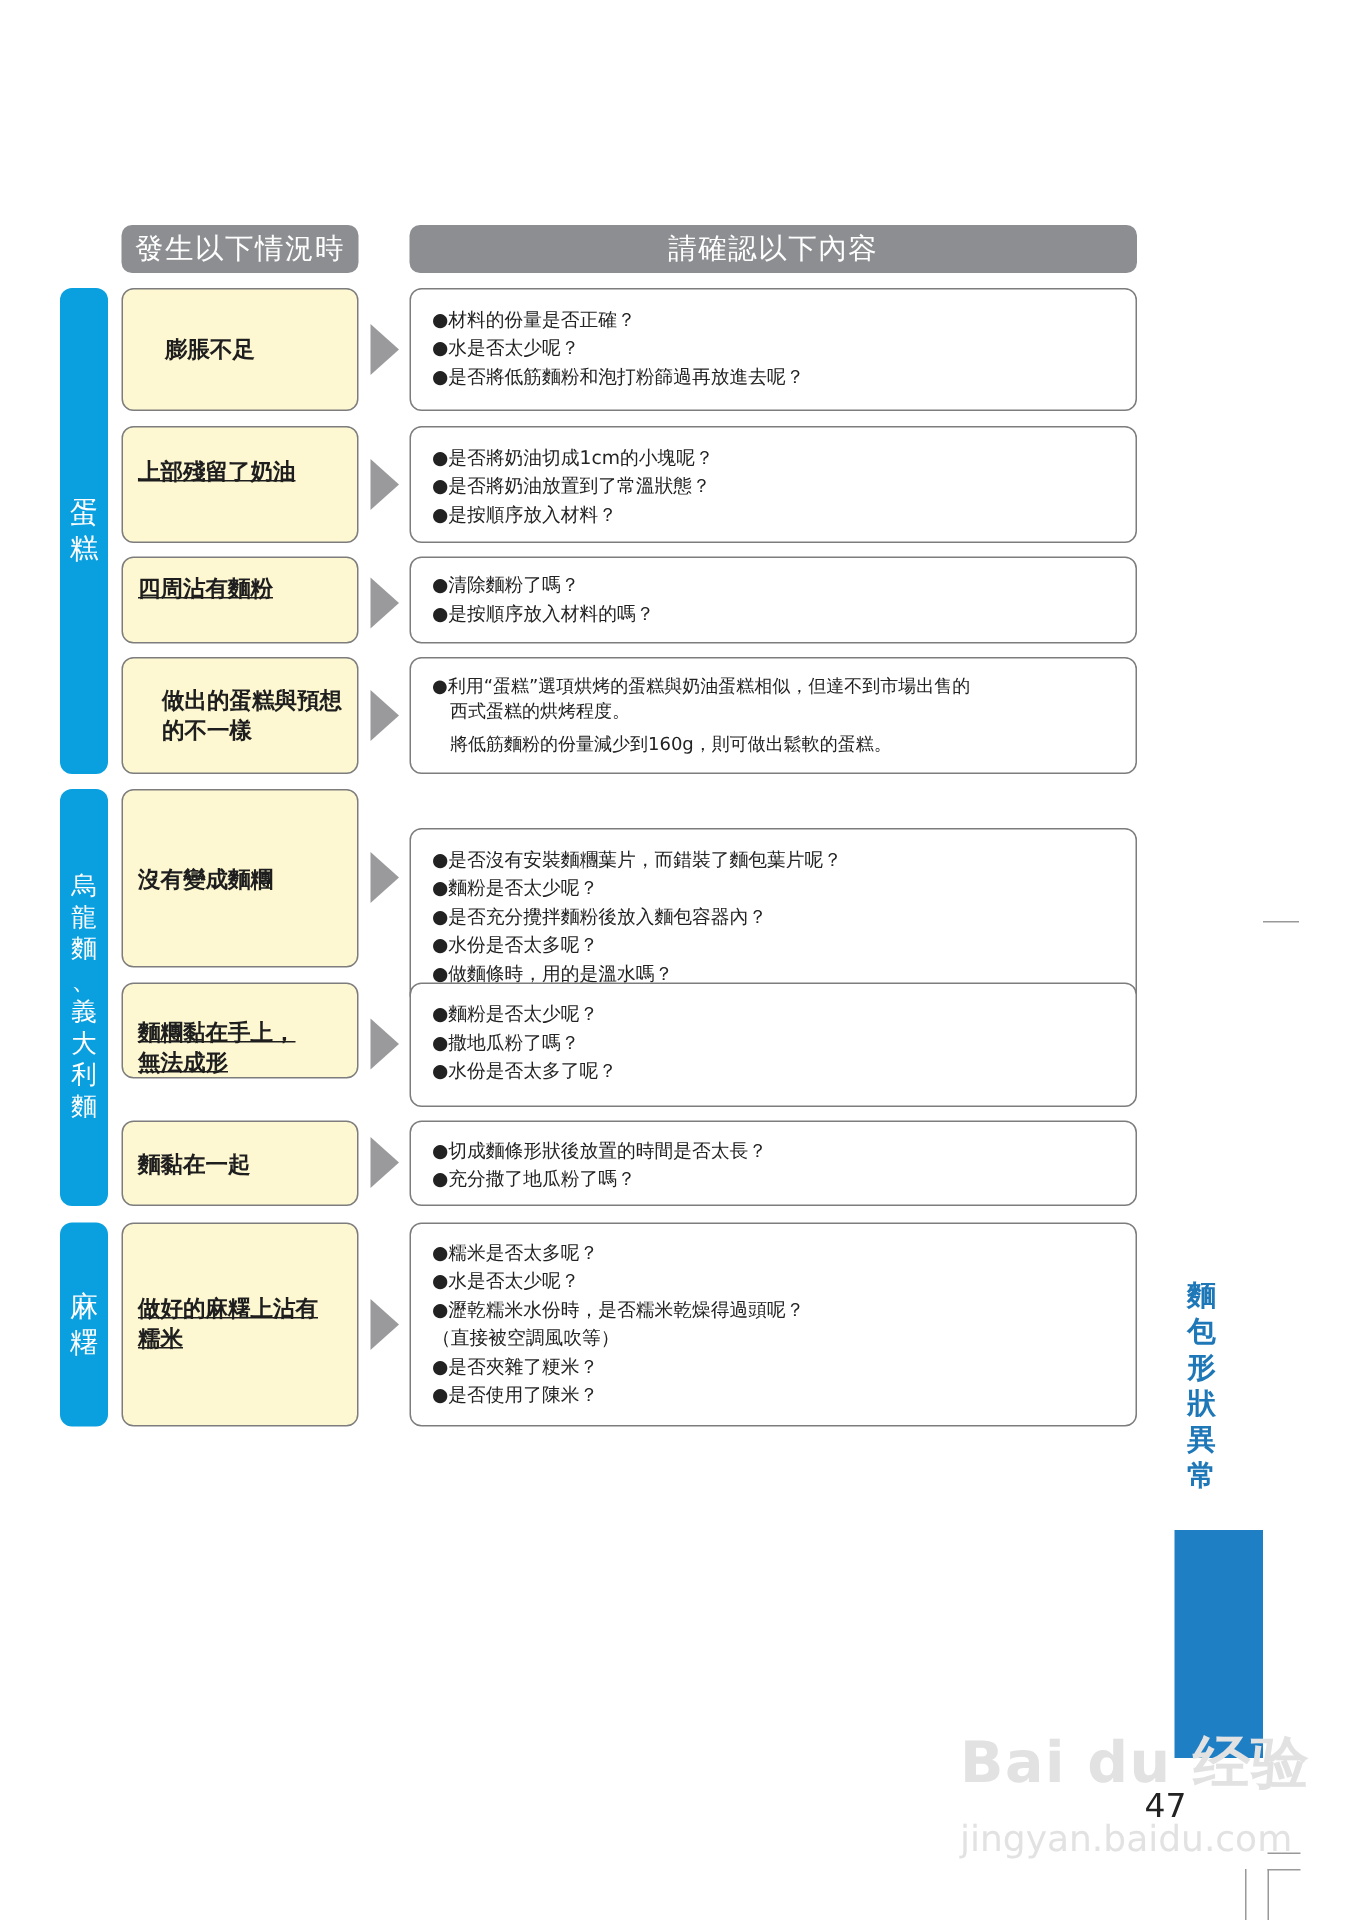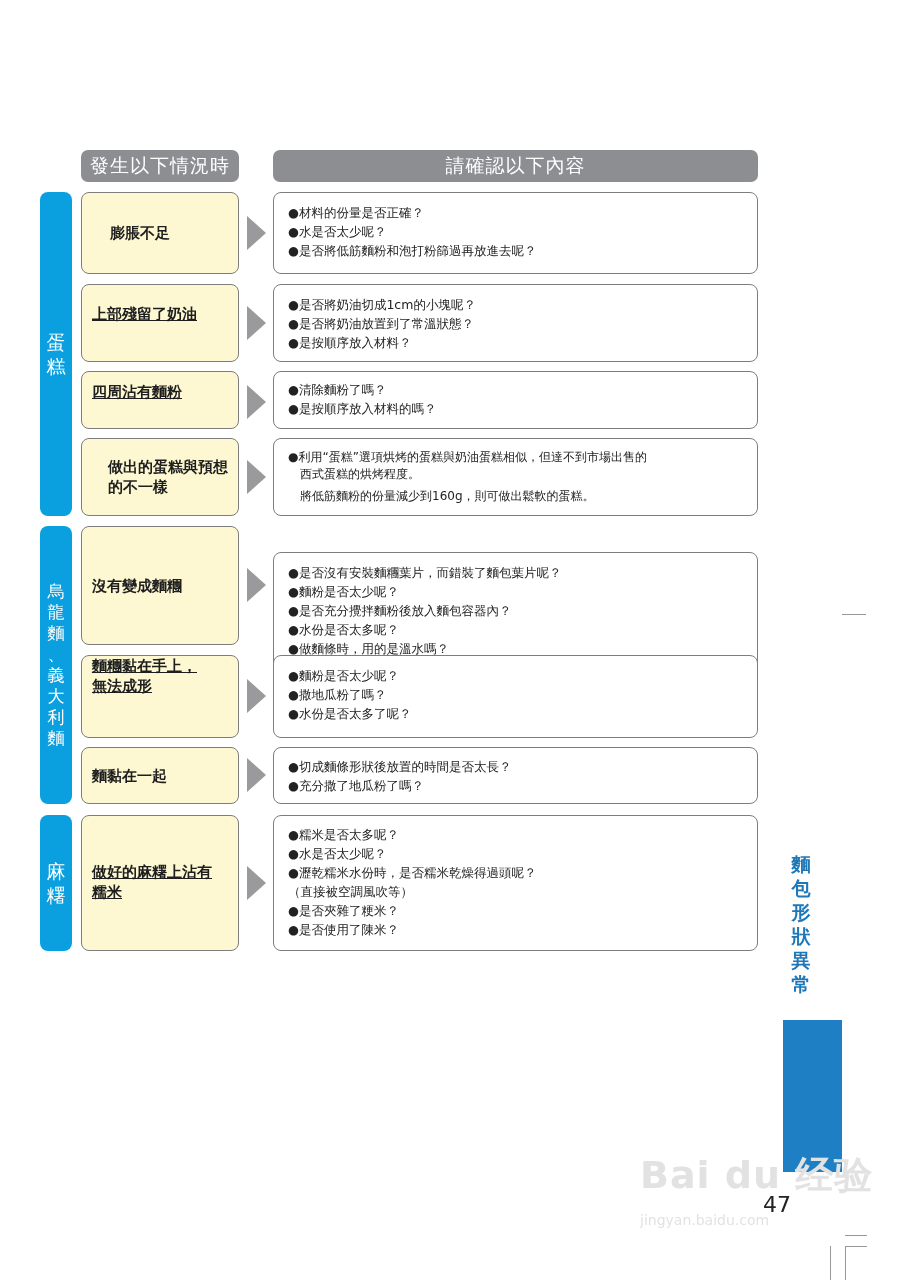--- a/index.html
+++ b/index.html
@@ -42,21 +42,21 @@
     font-size:19px; line-height:24px; font-weight:bold; text-align:center;
   }
   .side-title span { display:block; }
   .side-bar { position:absolute; left:783px; top:1020px; width:59px; height:152px; background:#1f7fc4; }
   .page-num { position:absolute; left:763px; top:1192px; font-size:22px; color:#222; }
   .mark { position:absolute; background:#999; }
   .wm {
     position:absolute; left:640px; top:1150px; color:#e2e2e2; font-size:38px; font-weight:bold;
     letter-spacing:1px;
   }
-  .wm2 { position:absolute; left:640px; top:1212px; color:#e2e2e2; font-size:14px; }
+  .wm2 { position:absolute; left:640px; top:1212px; color:#e2e2e2; font-size:24px; }
 </style>
 </head>
 <body>
 
 <div class="hdr left">發生以下情況時</div>
 <div class="hdr right">請確認以下內容</div>
 
 <div class="cat" style="top:192px;height:324px;">
   <span>蛋</span>
   <span>糕</span>
@@ -131,21 +131,21 @@
 </div>
 <div class="arrow" style="top:568px;"></div>
 <div class="check" style="top:552px;height:119px;">
   <div class="line">●是否沒有安裝麵糰葉片，而錯裝了麵包葉片呢？</div>
   <div class="line">●麵粉是否太少呢？</div>
   <div class="line">●是否充分攪拌麵粉後放入麵包容器內？</div>
   <div class="line">●水份是否太多呢？</div>
   <div class="line">●做麵條時，用的是溫水嗎？</div>
 </div>
 
-<div class="cond top" style="top:655px;height:83px;padding-top:0;">
+<div class="cond top" style="top:655px;height:64px;padding-top:22px;">
   <div>
     <div>麵糰黏在手上，</div>
     <div>無法成形</div>
   </div>
 </div>
 <div class="arrow" style="top:679px;"></div>
 <div class="check" style="top:655px;height:83px;">
   <div class="line">●麵粉是否太少呢？</div>
   <div class="line">●撒地瓜粉了嗎？</div>
   <div class="line">●水份是否太多了呢？</div>

